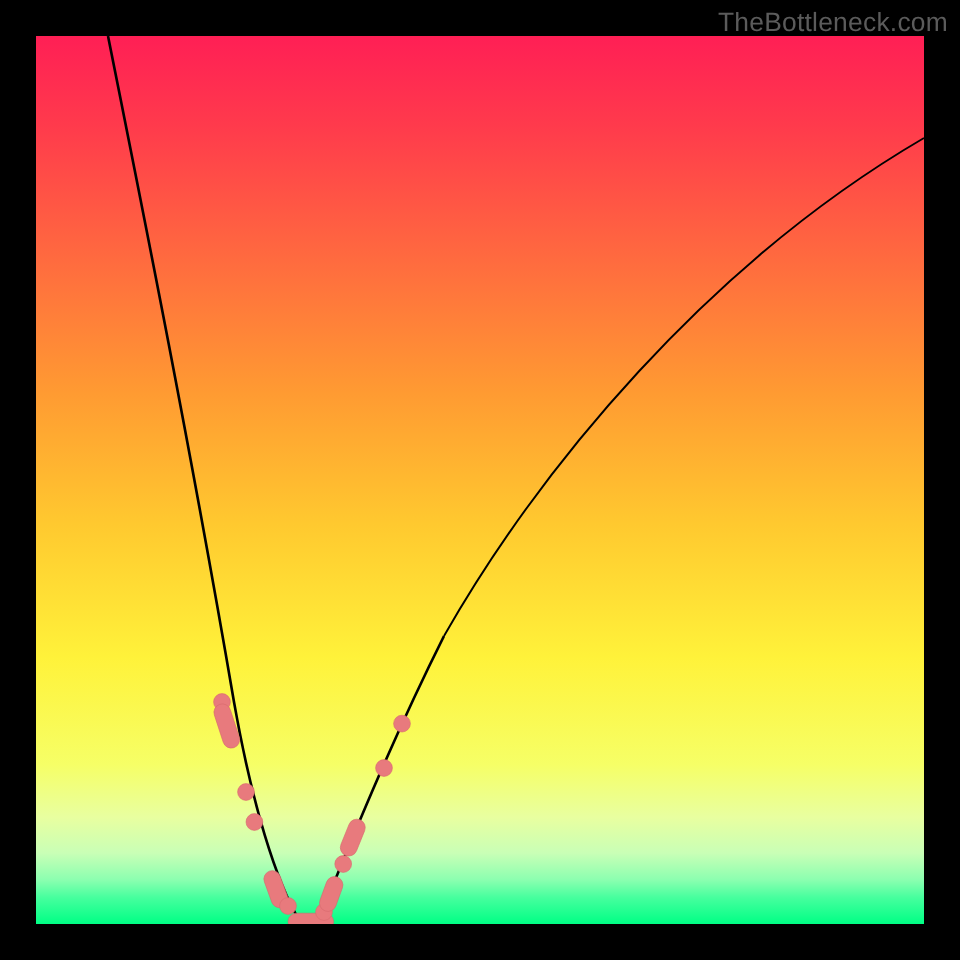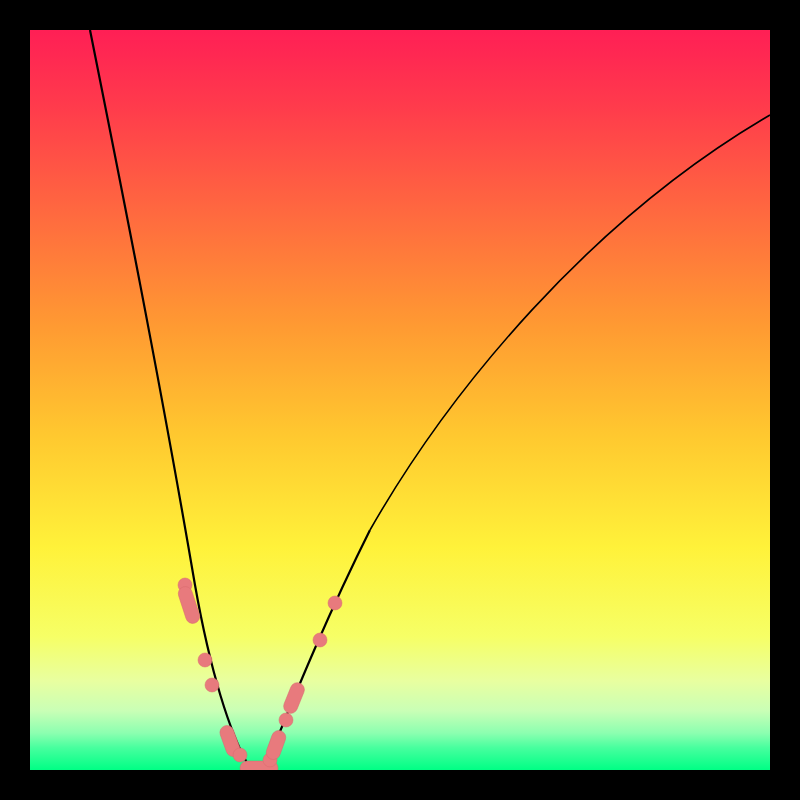--- a/index.html
+++ b/index.html
@@ -72,20 +72,21 @@
   .pill {
     fill: #e87a7d;
     stroke: #d86a6e;
     stroke-width: 0.5;
   }
 </style>
 </head>
 <body>
 
 <div class="frame">
+  <div class="watermark">TheBottleneck.com</div>
 
   <div class="plot">
     <div class="gradient"></div>
 
     <svg class="curves" viewBox="0 0 740 740" preserveAspectRatio="none">
 
       <path class="curve" d="M 60 0
            C 90 150, 130 350, 165 555
            C 180 640, 200 705, 220 738"></path>
 

